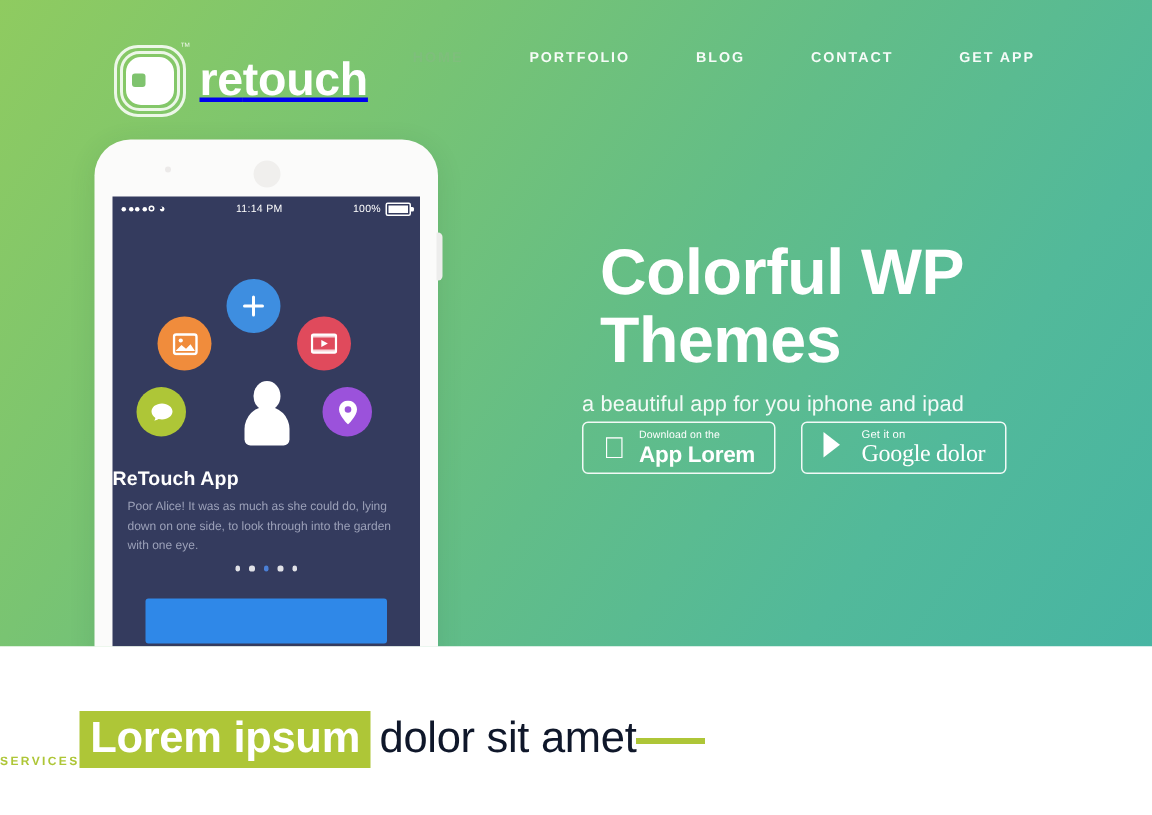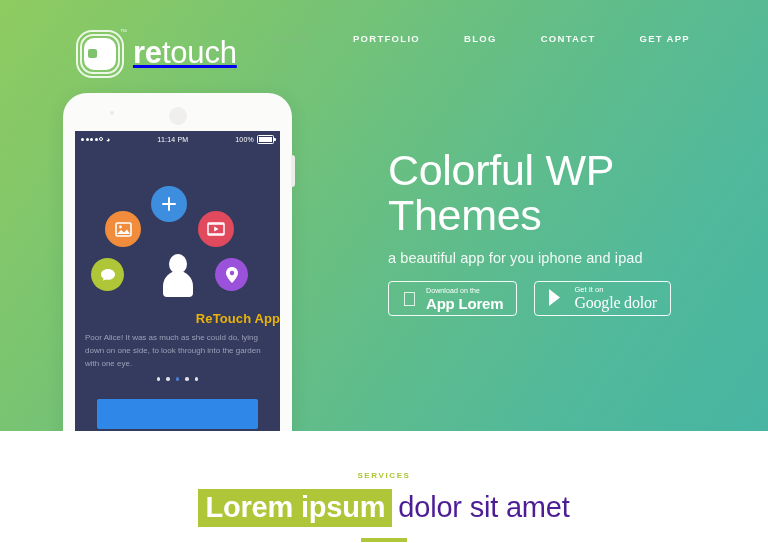--- a/index.html
+++ b/index.html
@@ -43,21 +43,21 @@
   }
   .logo-tm{
     position:absolute;left:44px;top:-2px;color:rgba(255,255,255,.8);
     font-size:7px;letter-spacing:0;
   }
   .brand-text{
     font-size:31px;color:#fff;letter-spacing:-0.2px;line-height:1;
     padding-bottom:3px;
   }
   .brand-text b{font-weight:700;}
-  .brand-text span{font-weight:400;}
+  .brand-text span{font-weight:700;}
 
   .nav{
     position:absolute;right:78px;top:30px;
     display:flex;align-items:center;gap:0;
   }
   .nav a{
     display:block;text-decoration:none;
     font-size:9.5px;font-weight:700;letter-spacing:1.3px;
     color:rgba(255,255,255,.94);
     padding:3px 0;margin-left:44px;
@@ -130,43 +130,43 @@
     position:absolute;left:50%;top:0;margin-left:-9px;width:18px;height:20px;
     background:#fff;border-radius:50%;
   }
   .person .body{
     position:absolute;left:50%;top:17px;margin-left:-15px;width:30px;height:26px;
     background:#fff;border-radius:15px 15px 4px 4px;
   }
 
   
   .phone-title{
-    position:absolute;left:0;top:180px;width:205px;text-align:right;
-    color:#eab308;font-size:13px;font-weight:700;letter-spacing:.1px;
+    position:absolute;left:0;top:180px;width:205px;text-align:left;
+    color:#ffffff;font-size:13px;font-weight:700;letter-spacing:.1px;
   }
   .phone-body{
     position:absolute;left:10px;top:200px;width:185px;text-align:left;
     color:#9ba0b8;font-size:8px;line-height:1.65;
   }
   .dots{
     position:absolute;left:0;top:246px;width:205px;
     display:flex;justify-content:center;gap:6px;
   }
   .dots i{width:3.5px;height:3.5px;border-radius:50%;background:#fff;display:block;opacity:.85;}
   .dots i.on{background:#4a7fd6;opacity:1;}
   .phone-cta{
     position:absolute;left:22px;top:268px;width:161px;height:30px;
     background:#2f88e8;border-radius:2px;
   }
 
   
   .hero-copy{position:absolute;left:388px;top:148px;width:340px;}
   .h1{
-    color:#ffffff;font-size:43px;font-weight:400;line-height:1.05;
-    letter-spacing:-0.3px;margin:0;
+    color:#ffffff;font-size:43px;font-weight:700;line-height:1.05;
+    letter-spacing:-0.3px;margin:12px;
   }
   .sub{
     color:rgba(255,255,255,.92);font-size:14.5px;font-weight:300;
     margin:12px 0 0 0;letter-spacing:.1px;
   }
   .stores{position:absolute;left:388px;top:281px;display:flex;gap:17px;}
   .store{
     border:1.5px solid rgba(255,255,255,.92);border-radius:4px;
     height:35px;padding:0 13px;display:flex;align-items:center;gap:9px;
     color:#fff;text-decoration:none;box-sizing:border-box;
@@ -174,33 +174,33 @@
   .store .glyph{font-size:20px;line-height:1;display:block;}
   .store .txt{display:flex;flex-direction:column;justify-content:flex-end;line-height:1;}
   .store .small{font-size:7px;letter-spacing:.1px;margin-bottom:2px;font-weight:400;}
   .store .big{font-size:15px;font-weight:700;letter-spacing:-0.2px;}
   .store.google .big{font-weight:400;font-family:"Liberation Serif", serif;font-size:16px;}
   .store.google .small{font-size:7.5px;}
 
   
   .services{
     position:absolute;left:0;top:431px;width:768px;height:112px;background:#fff;
-    display:flex;flex-direction:column;align-items:center;
+    display:flex;flex-direction:row;align-items:center;
   }
   .svc-label{
     margin-top:40px;color:#AEC637;font-size:8px;font-weight:700;letter-spacing:1.6px;
   }
   .svc-head{
     margin-top:11px;font-size:29px;font-weight:400;color:#4a4a4a;
     letter-spacing:-0.2px;white-space:nowrap;
   }
   .svc-head .hl{
     background:#AEC637;color:#ffffff;font-weight:700;padding:2px 7px 4px 7px;
   }
-  .svc-head .rest{color:#4c1d95;padding-left:6px;}
+  .svc-head .rest{color:#0f172a;padding-left:6px;}
   .svc-rule{margin-top:14px;width:46px;height:4px;background:#AEC637;}
 </style>
 </head>
 <body>
 
 <div class="page">
 
   <div class="hero">
 
     <div class="header">

